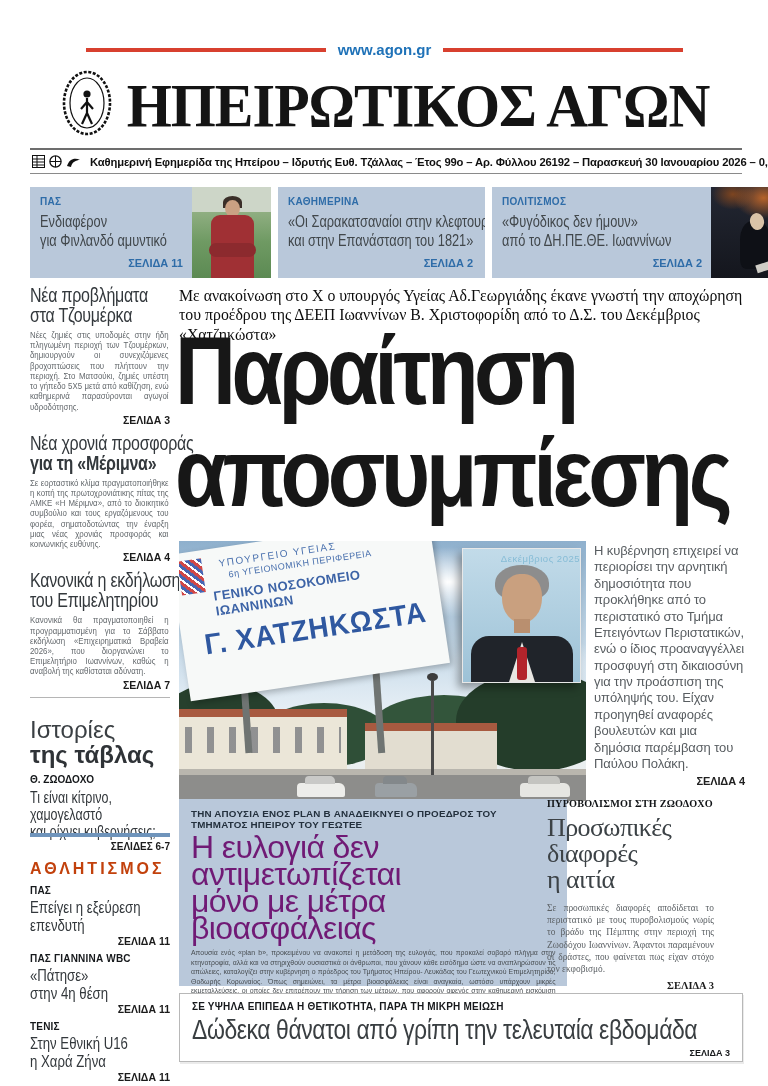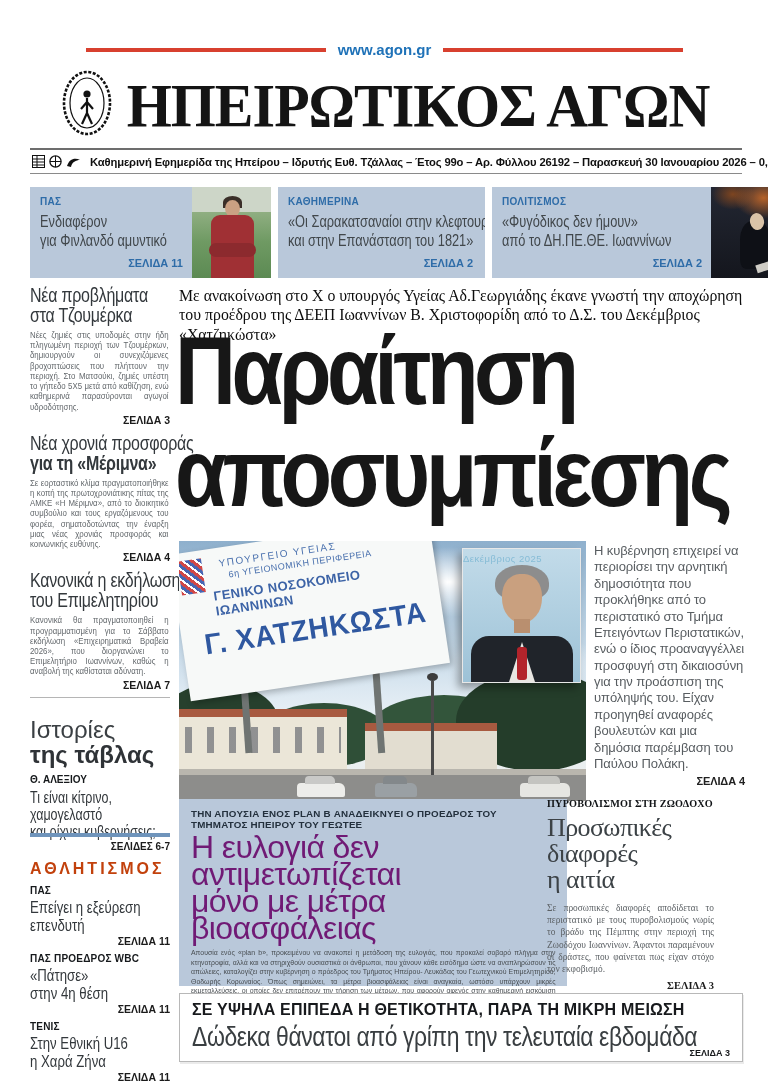--- a/index.html
+++ b/index.html
@@ -119,21 +119,21 @@
   .s1{margin-left:34px;font-size:10px;color:#4a71ae;letter-spacing:1.5px;}
   .s2{margin-left:42px;font-size:9px;color:#4a71ae;letter-spacing:0.5px;margin-top:2px;}
   .s3{margin-left:24px;margin-top:7px;font-size:13px;font-weight:bold;color:#3c63a6;letter-spacing:0.4px;}
   .s4{margin-left:8px;margin-top:8px;font-size:29px;font-weight:bold;color:#2f58a0;letter-spacing:1px;
       transform:scaleX(0.95);transform-origin:0 0;white-space:nowrap;}
 
   
   .inset{position:absolute;right:5px;top:7px;width:117px;height:133px;overflow:hidden;
          background:linear-gradient(180deg,#c2dbe9,#9dc2d7);border:1px solid #e8e8e8;
          box-shadow:-4px 5px 8px rgba(0,0,0,0.35);}
-  .ilbl{position:absolute;top:4px;width:100%;text-align:left;font-size:9.5px;color:#86bcd6;letter-spacing:0.5px;}
+  .ilbl{position:absolute;top:4px;width:100%;text-align:right;font-size:9.5px;color:#86bcd6;letter-spacing:0.5px;}
   .hair{position:absolute;top:16px;left:50%;transform:translateX(-50%);width:54px;height:36px;background:#8d8d8d;border-radius:50% 50% 42% 42%;}
   .face{position:absolute;top:25px;left:50%;transform:translateX(-50%);width:40px;height:49px;background:#c9a07f;border-radius:46% 46% 52% 52%;}
   .neck{position:absolute;top:70px;left:50%;transform:translateX(-50%);width:16px;height:14px;background:#b98f6f;}
   .suit{position:absolute;bottom:0;left:50%;transform:translateX(-50%);width:102px;height:46px;background:#20242a;border-radius:18px 18px 0 0;}
   .shirt{position:absolute;bottom:0;left:50%;transform:translateX(-50%);width:0;height:0;
          border-left:13px solid transparent;border-right:13px solid transparent;border-bottom:40px solid #e8e6e2;}
   .tie{position:absolute;bottom:2px;left:50%;transform:translateX(-50%);width:10px;height:33px;background:#b3242b;border-radius:3px;}
 
   
   .aside{position:absolute;left:594px;top:543px;width:151px;font-size:13px;line-height:1.26;
@@ -154,21 +154,21 @@
   .zood{position:absolute;left:547px;top:798px;width:167px;font-family:Liberation Serif, serif;}
   .z-kick{font-size:10.2px;font-weight:bold;color:#101316;letter-spacing:0.2px;}
   .z-tl{display:block;font-size:26px;line-height:26px;color:#3c4246;letter-spacing:-0.6px;}
   .z-tlwrap{margin:6px 0 9px;}
   .z-bd{font-size:9.4px;line-height:1.3;color:#5c6165;text-align:justify;}
   .z-pg{text-align:right;font-weight:bold;font-size:10.5px;color:#1d1d1d;margin-top:5px;}
 
   
   .flu{position:absolute;left:179px;top:993px;width:564px;height:69px;border:1px solid #b8b8b8;
        box-sizing:border-box;padding:7px 12px 4px;background:#fff;box-shadow:1px 2px 0 rgba(0,0,0,0.08);}
-  .f-kick{font-size:16px;font-weight:bold;color:#17191c;letter-spacing:0.2px;}
+  .f-kick{font-size:10px;font-weight:bold;color:#17191c;letter-spacing:0.2px;}
   .f-tl{display:block;font-size:27px;line-height:32px;color:#393e41;letter-spacing:-0.5px;
         transform:scaleX(0.85);transform-origin:0 0;white-space:nowrap;margin-top:2px;}
   .f-pg{position:absolute;right:12px;bottom:3px;font-weight:bold;font-size:9px;color:#17191c;}
 </style>
 </head>
 <body>
 
 <div class="page">
 
   <div class="topbar">
@@ -261,40 +261,40 @@
       <span class="stl">Κανονικά η εκδήλωση</span>
       <span class="stl">του Επιμελητηρίου</span>
       <div class="sbd">Κανονικά θα πραγματοποιηθεί η προγραμματισμένη για το Σάββατο εκδήλωση «Επιχειρηματικά Βραβεία 2026», που διοργανώνει το Επιμελητήριο Ιωαννίνων, καθώς η αναβολή της καθίσταται αδύνατη.</div>
       <div class="spg">ΣΕΛΙΔΑ 7</div>
     </div>
   </div>
 
   <div class="sb scolumn">
     <span class="ctl1">Ιστορίες</span>
     <span class="ctl2">της τάβλας</span>
-    <div class="byline">Θ. ΑΛΕΞΙΟΥ</div>
+    <div class="byline">Θ. ΖΩΟΔΟΧΟ</div>
     <span class="scl">Τι είναι κίτρινο,</span>
     <span class="scl">χαμογελαστό</span>
     <span class="scl">και ρίχνει κυβερνήσεις;</span>
     <div class="cpg">ΣΕΛΙΔΕΣ 6-7</div>
   </div>
 
   <div class="sb sports">
     <div class="sbar"></div>
     <h3>ΑΘΛΗΤΙΣΜΟΣ</h3>
 
     <div class="sitem">
       <div class="skick">ΠΑΣ</div>
       <span class="sln">Επείγει η εξεύρεση</span>
       <span class="sln">επενδυτή</span>
       <div class="sipg">ΣΕΛΙΔΑ 11</div>
     </div>
 
     <div class="sitem">
-      <div class="skick">ΠΑΣ ΠΡΟΕΔΡΟΣ WBC</div>
+      <div class="skick">ΠΑΣ ΓΙΑΝΝΙΝΑ WBC</div>
       <span class="sln">«Πάτησε»</span>
       <span class="sln">στην 4η θέση</span>
       <div class="sipg">ΣΕΛΙΔΑ 11</div>
     </div>
 
     <div class="sitem">
       <div class="skick">ΤΕΝΙΣ</div>
       <span class="sln">Στην Εθνική U16</span>
       <span class="sln">η Χαρά Ζήνα</span>
       <div class="sipg">ΣΕΛΙΔΑ 11</div>

